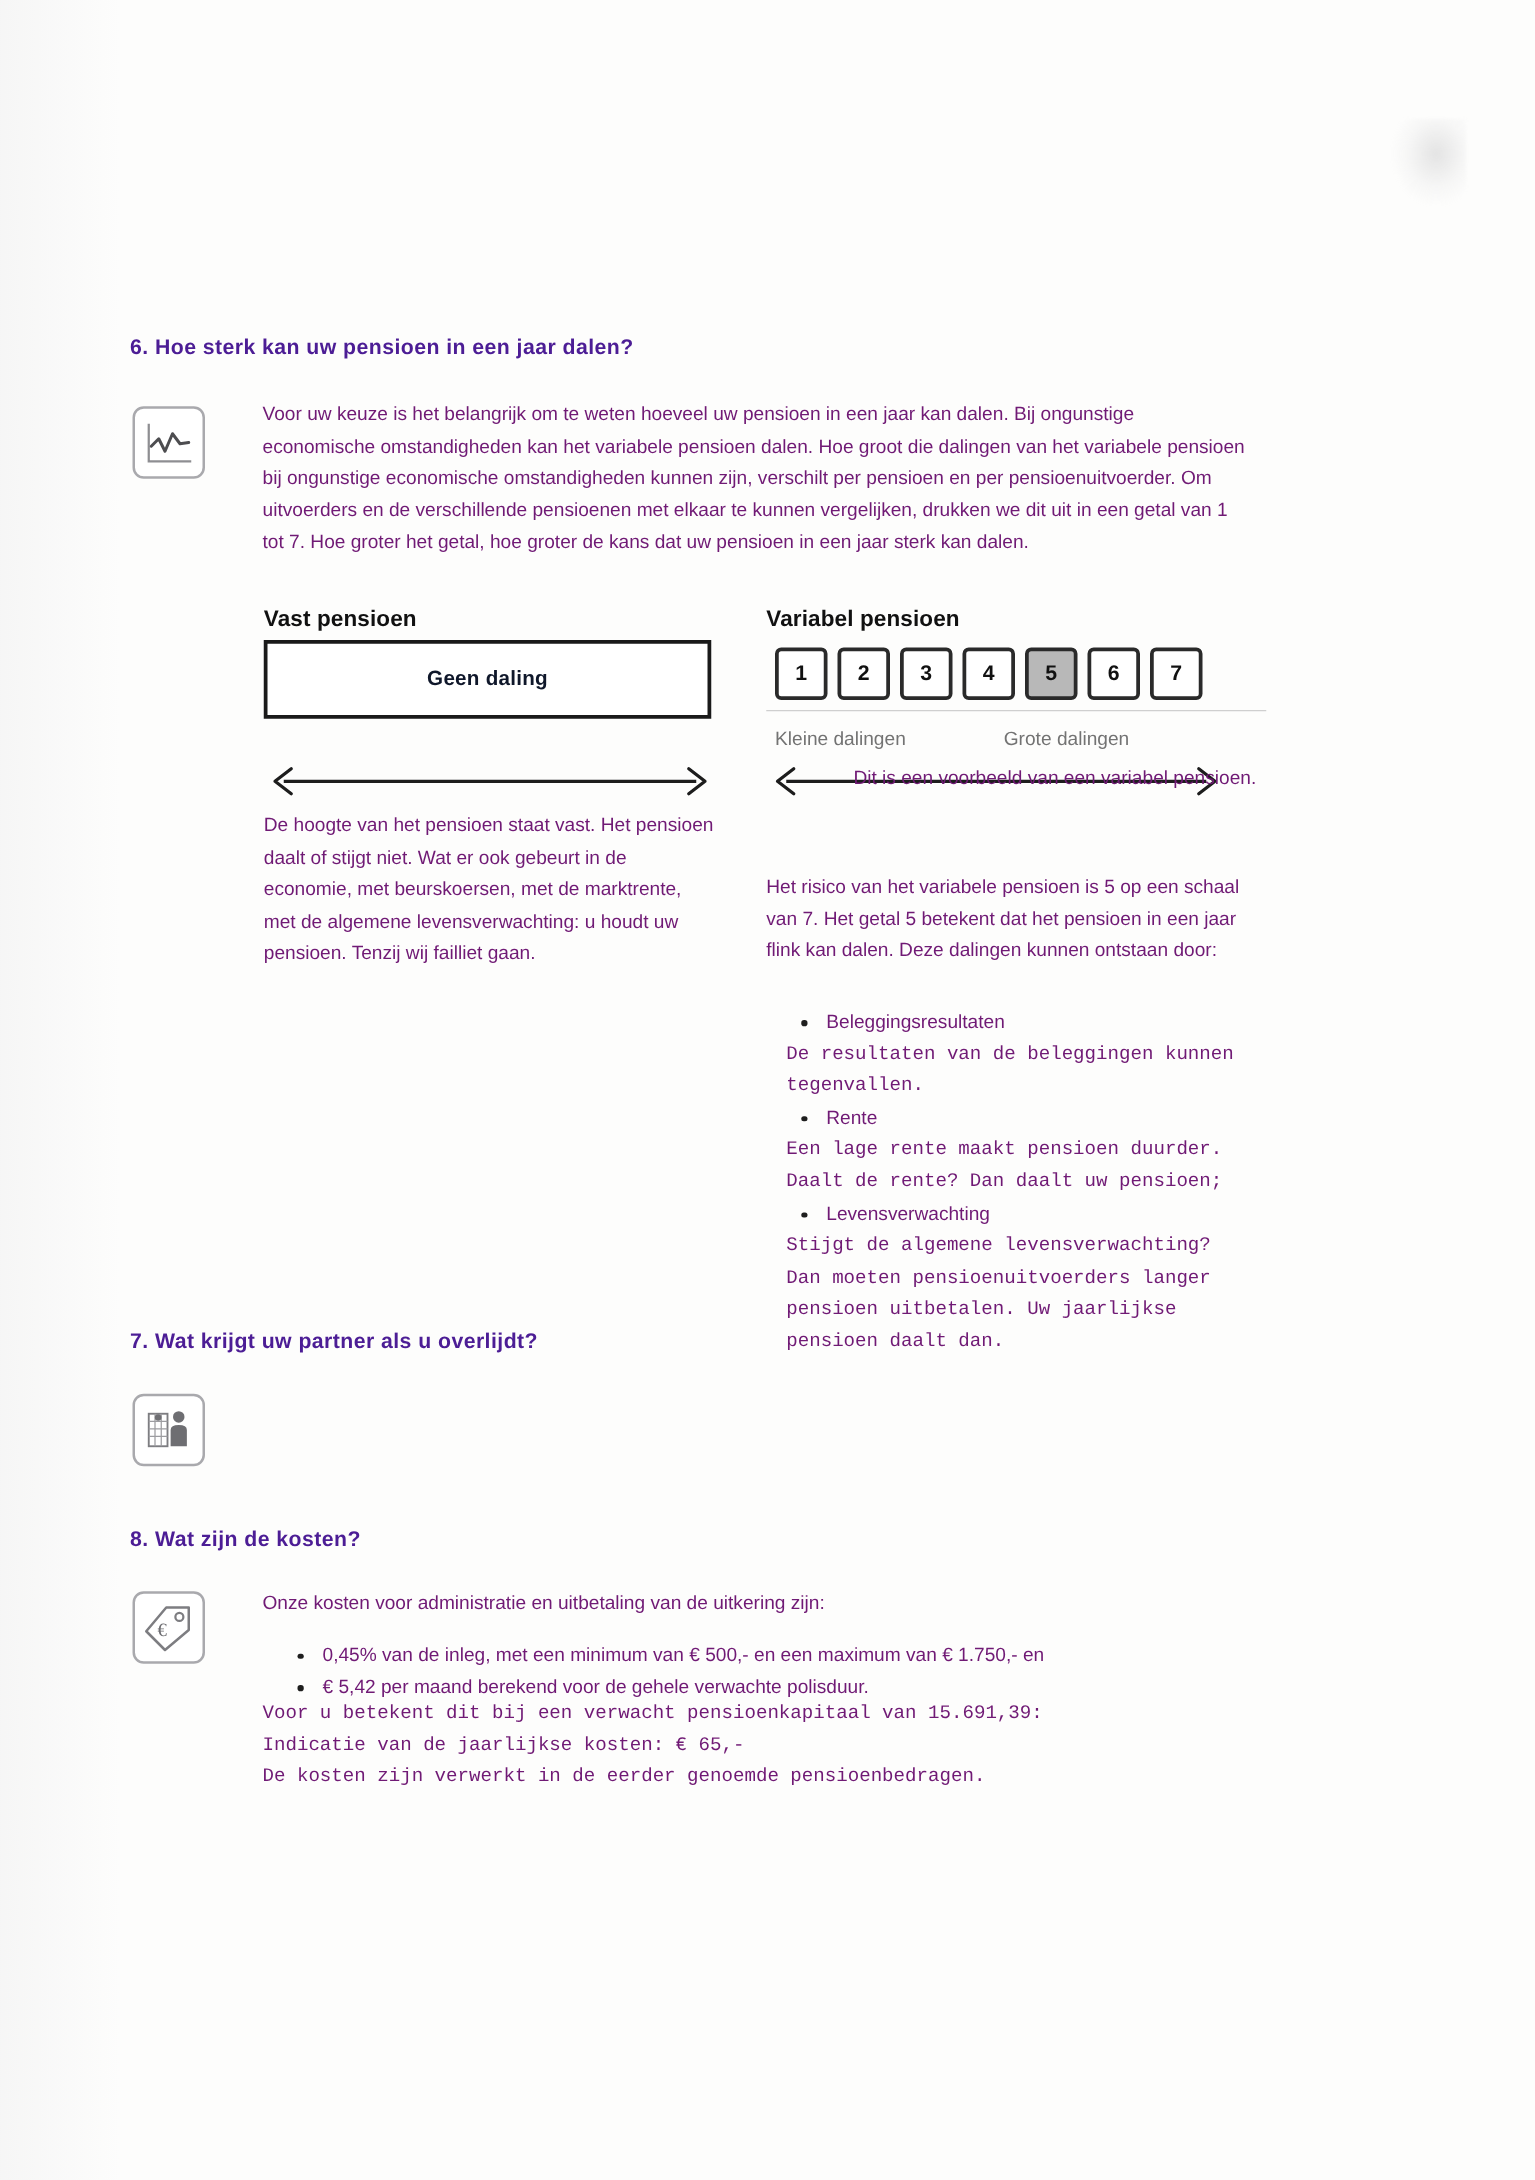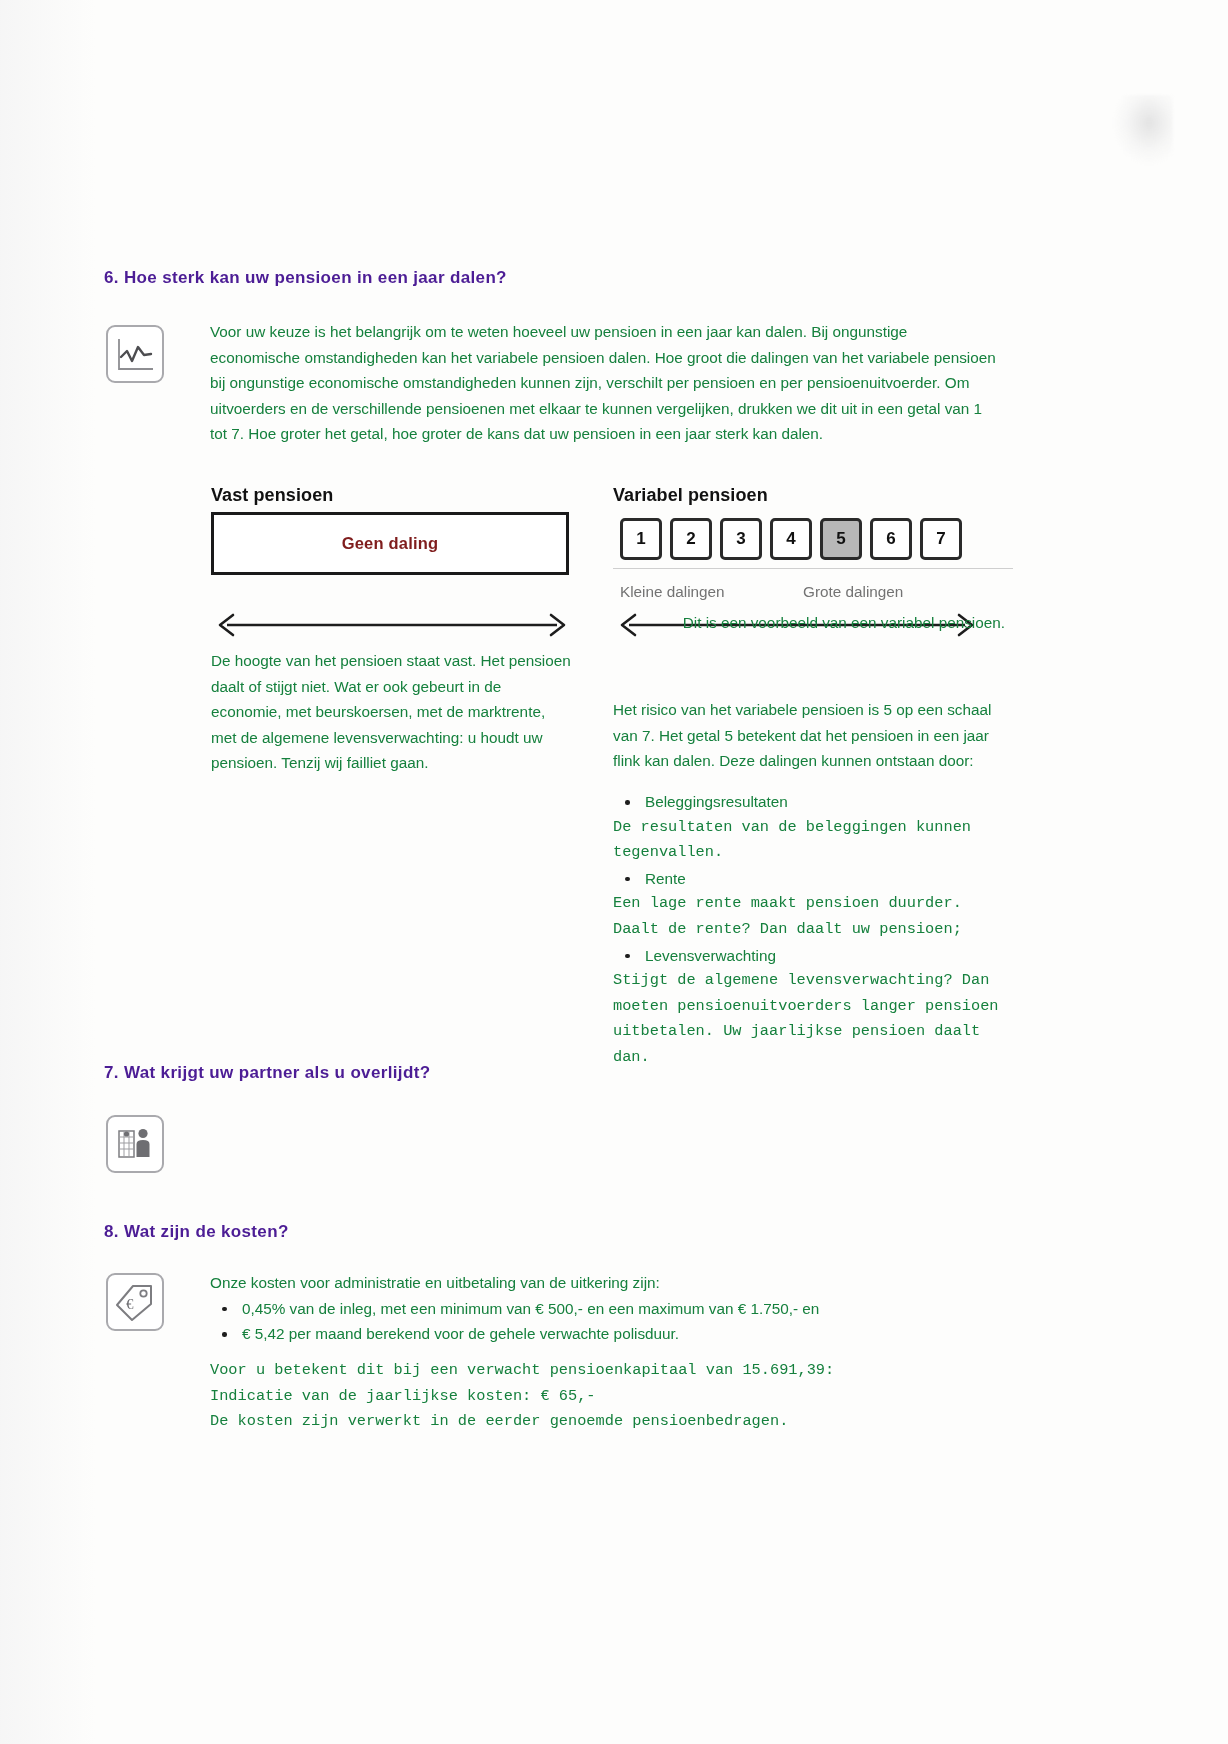--- a/index.html
+++ b/index.html
@@ -58,21 +58,21 @@
     box-sizing: border-box;
     background: #ffffff;
   }
   .doc-icon svg { display: block; }
 
   
   .body-text {
     position: absolute;
     font-size: 15.3px;
     line-height: 25.6px;
-    color: #15803d;
+    color: #701a75;
     text-align: left;
   }
   .body-text p { margin: 0; }
 
   .bold-label {
     position: absolute;
     font-size: 18px;
     font-weight: bold;
     color: #111;
     letter-spacing: 0.1px;
@@ -85,21 +85,21 @@
     box-sizing: border-box;
     background: #fff;
     display: flex;
     align-items: center;
     justify-content: center;
   }
   .geen-daling-box span {
     font-size: 16.5px;
     font-weight: bold;
     letter-spacing: 0.2px;
-    color: #7f1d1d;
+    color: #0f172a;
   }
 
   
   .scale-row {
     position: absolute;
     display: flex;
     gap: 8px;
   }
   .scale-cell {
     width: 42px;
@@ -129,21 +129,21 @@
     font-size: 15.3px;
     color: #737373;
     white-space: nowrap;
   }
 
   
   .arrow-wrap { position: absolute; }
 
   
   ul.doc-list {
-    margin: 0;
+    margin: 16px;
     padding: 0;
     list-style: none;
   }
   ul.doc-list li {
     position: relative;
     padding-left: 32px;
     font-size: 15.3px;
     line-height: 25.6px;
   }
   ul.doc-list li::before {

